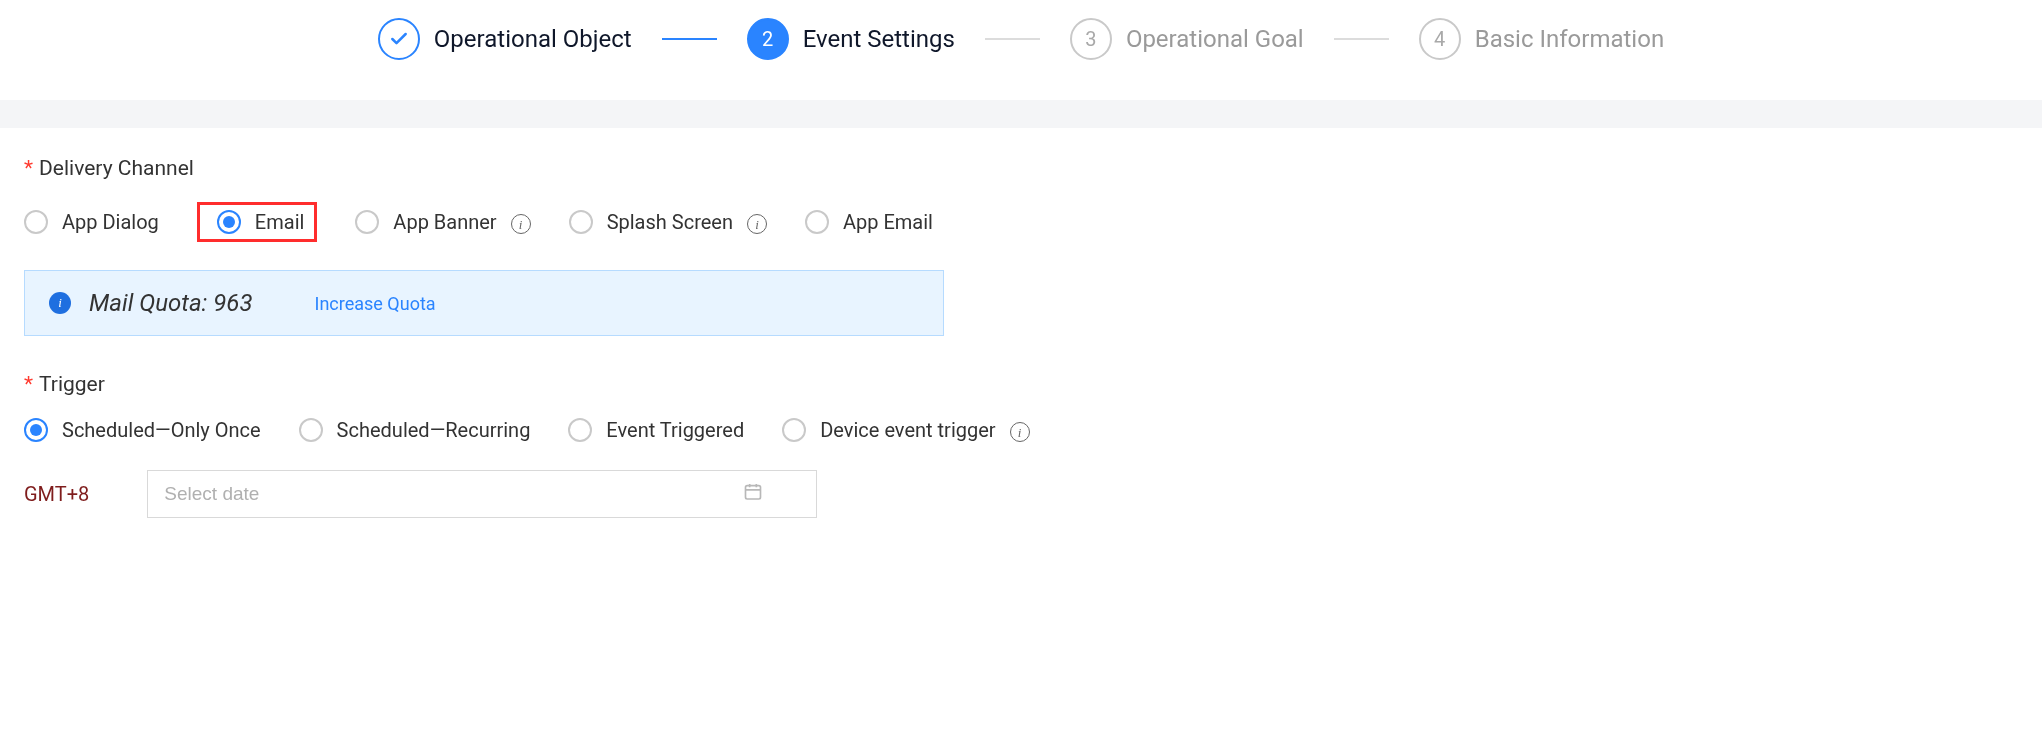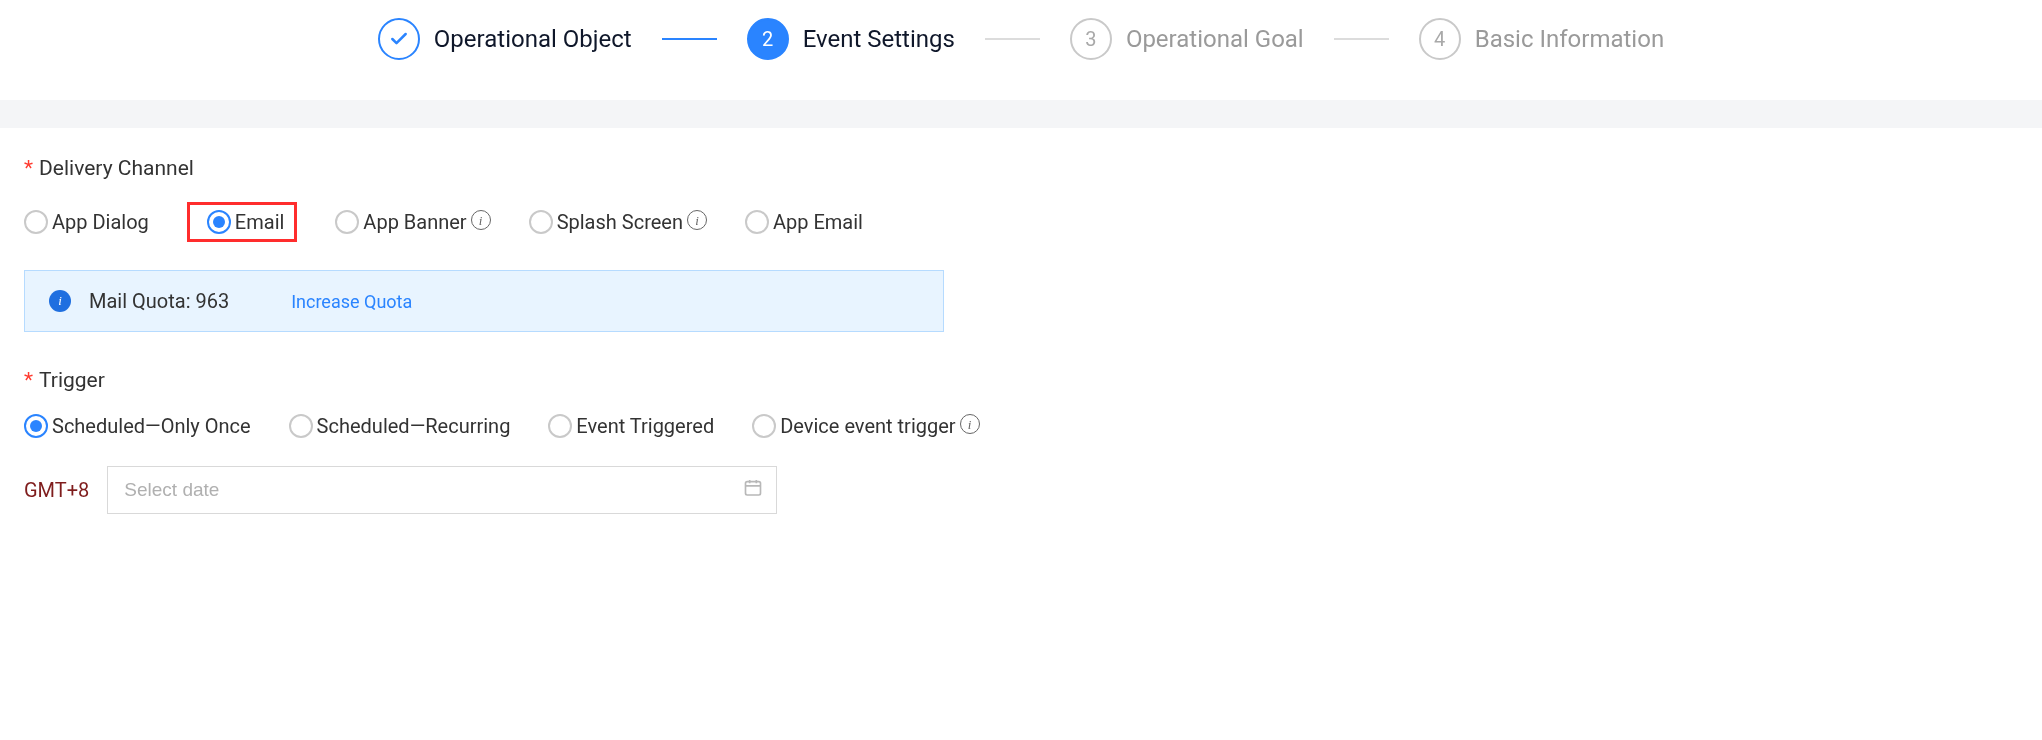--- a/index.html
+++ b/index.html
@@ -89,22 +89,22 @@
 
   .radio-row {
     display: flex;
     align-items: center;
     flex-wrap: wrap;
     gap: 38px;
     margin-bottom: 28px;
   }
   .radio-item {
     display: flex;
-    align-items: flex-start;
-    gap: 4px;
+    align-items: flex-end;
+    gap: 14px;
     cursor: pointer;
     color: #333;
     font-size: 20px;
   }
   .radio-outer {
     width: 24px;
     height: 24px;
     border-radius: 50%;
     border: 2px solid #c9c9c9;
     display: flex;
@@ -165,21 +165,22 @@
     align-items: center;
     justify-content: center;
     color: #fff;
     font-size: 13px;
     font-style: italic;
     font-family: Georgia, serif;
     flex-shrink: 0;
   }
   .alert-text {
     color: #333;
-    font-size: 20px;
+    font-size: 24px;
+    font-style: italic;
   }
   .alert-link {
     color: #2a84ff;
     margin-left: 44px;
     cursor: pointer;
     font-size: 18px;
   }
 
   .date-row {
     display: flex;
@@ -197,20 +198,21 @@
     max-width: 100%;
   }
   .date-input input {
     width: 100%;
     height: 48px;
     border: 1px solid #d9d9d9;
     padding: 0 46px 0 16px;
     font-size: 19px;
     color: #333;
     background: #fff;
+    margin-left: 40px;
   }
   .date-input input::placeholder { color: #b0b0b0; }
   .calendar-icon {
     position: absolute;
     right: 14px;
     top: 50%;
     transform: translateY(-50%);
     color: #b8b8b8;
     pointer-events: none;
   }

